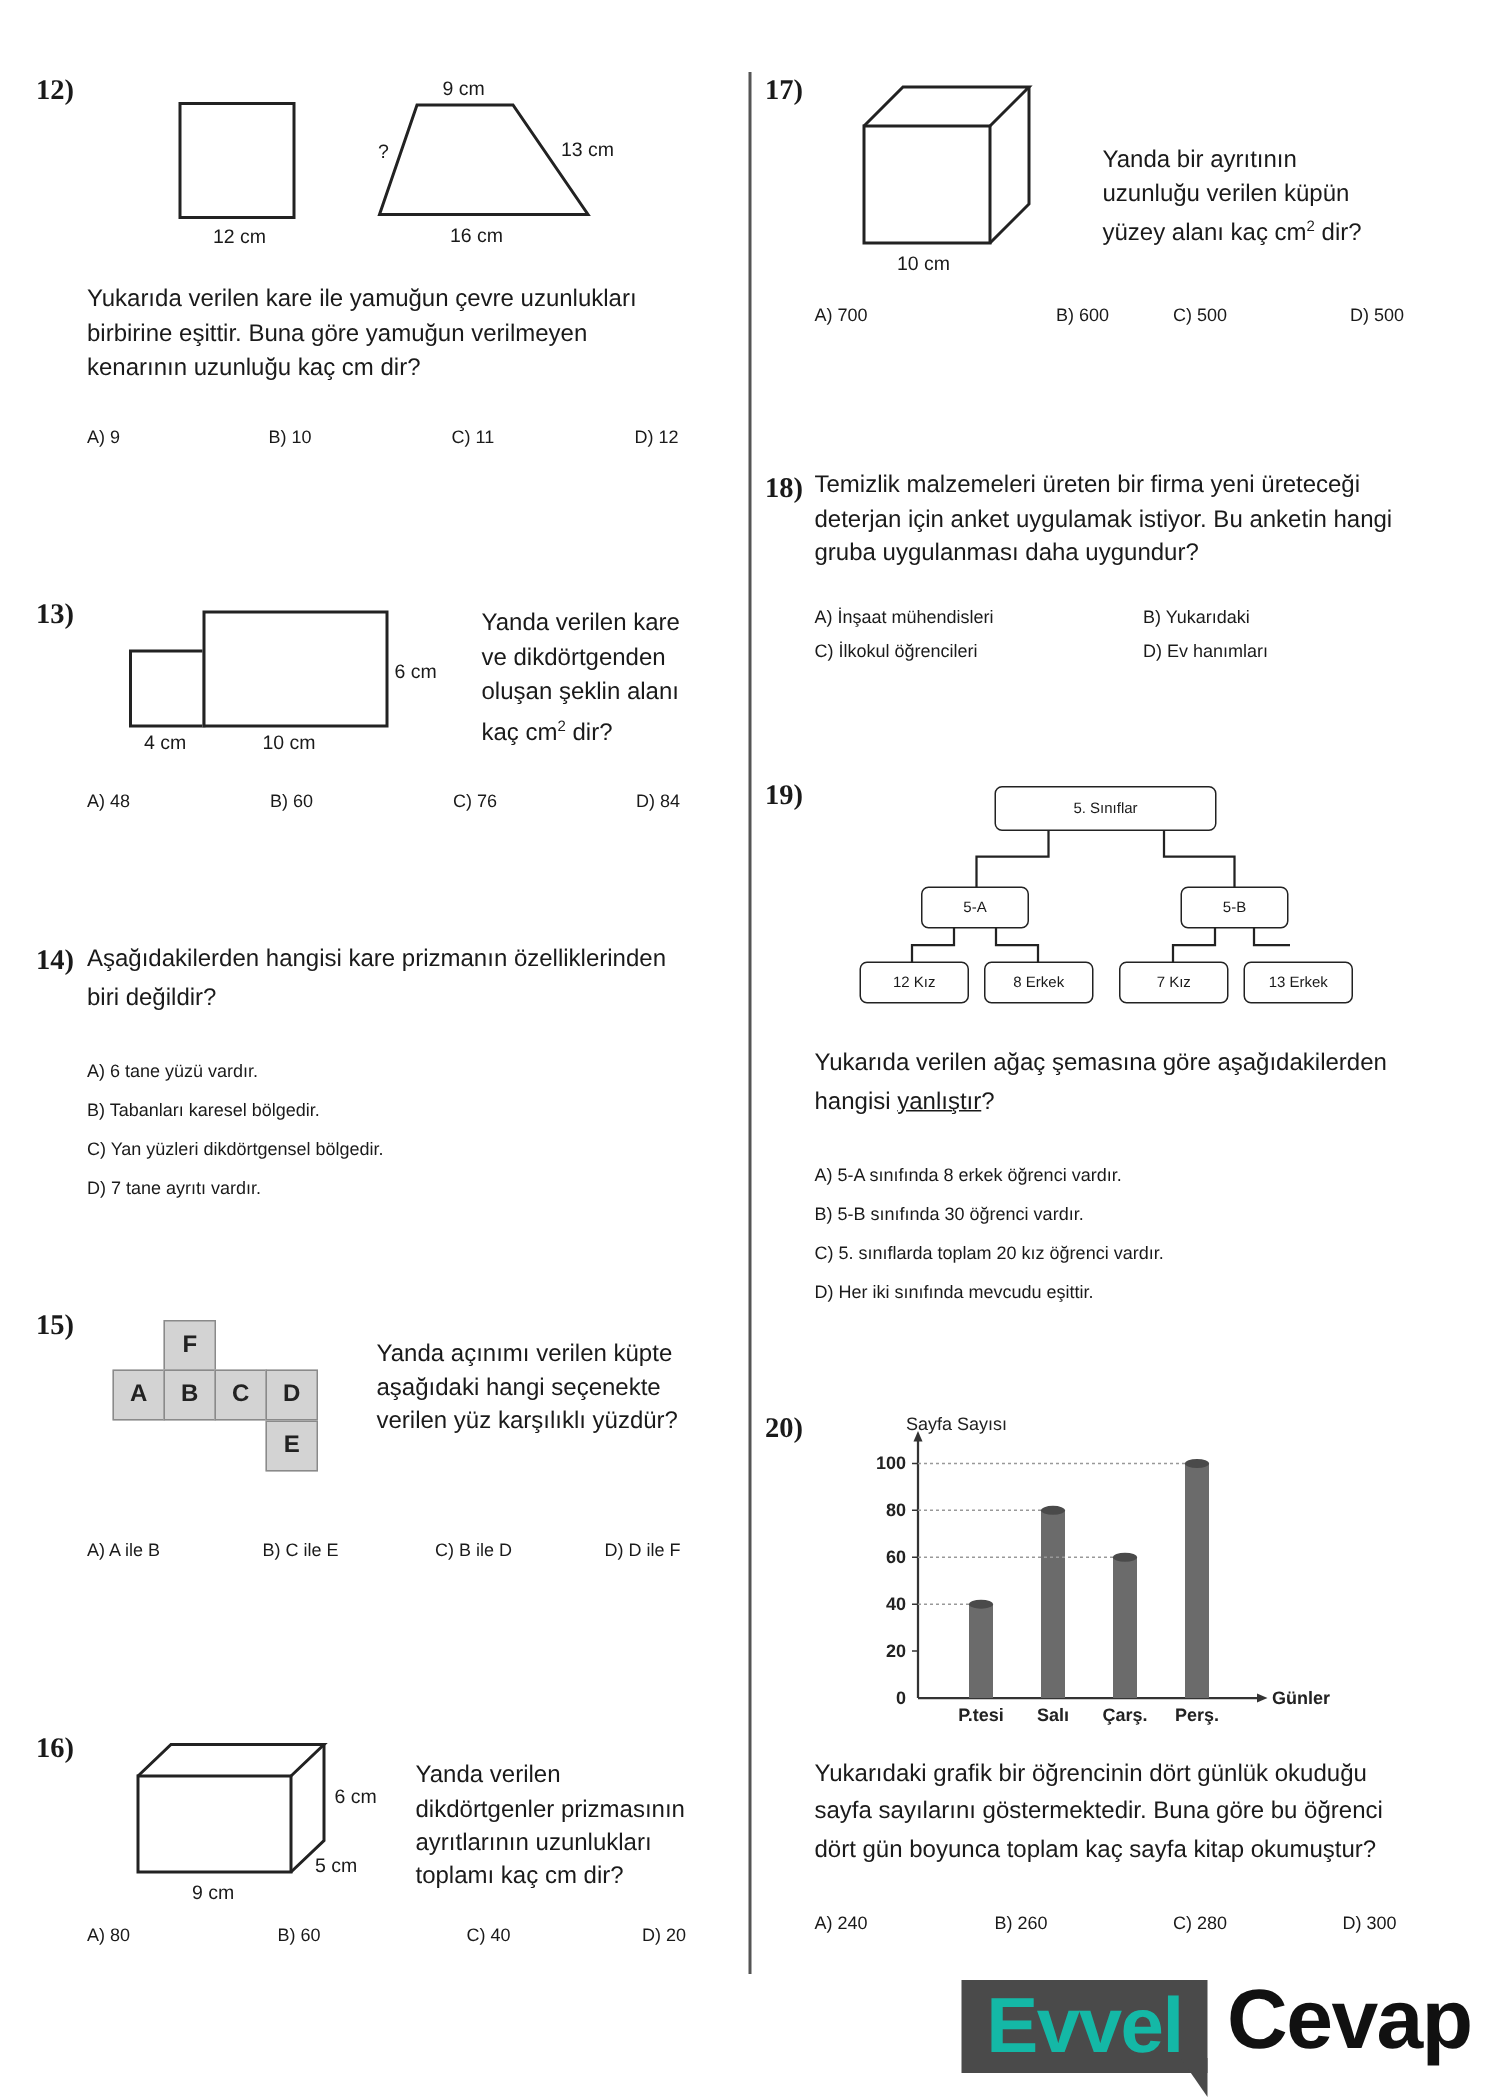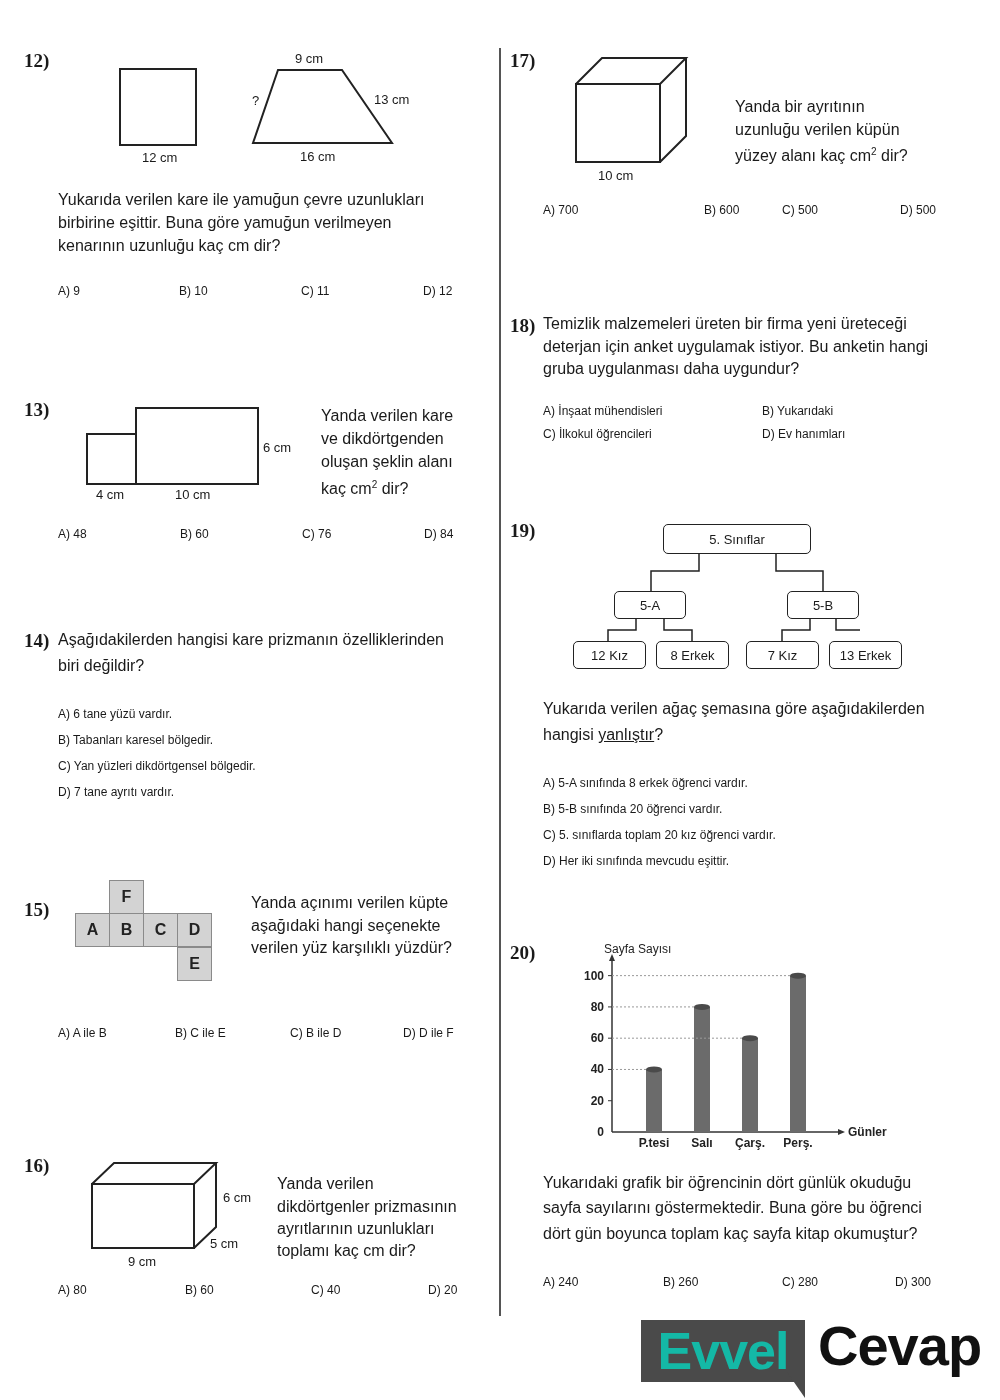--- a/index.html
+++ b/index.html
@@ -7,21 +7,21 @@
          font-family:"Liberation Sans", sans-serif; color:#1a1a1a; }
   .abs { position:absolute; }
   .qnum { position:absolute; font-weight:bold; font-size:19px;font-family:Liberation Serif, serif; }
   .txt { position:absolute; font-size:16px; line-height:23px; white-space:nowrap; }
   .opt { position:absolute; font-size:12px; white-space:nowrap; }
   .lbl { position:absolute; font-size:13px; white-space:nowrap; }
   .divider { position:absolute; left:499px; top:48px; width:2px; height:1268px; background:#555; }
   sup { font-size:10px; }
   .box { position:absolute; border:2px solid #222; background:#fff; }
   .rbox { position:absolute; border:1.5px solid #222; border-radius:5px; background:#fff;
-          font-size:13px; display:flex; align-items:center; justify-content:center; }
+          font-size:10px; display:flex; align-items:center; justify-content:center; }
   .cell { position:absolute; width:33px; height:32px; background:#d3d3d3; border:1px solid #8a8a8a;
           font-size:16px; font-weight:bold; display:flex; align-items:center; justify-content:center; color:#222;}
   u { text-decoration:underline; }
   .logo-evvel { position:absolute; left:641px; top:1320px; width:164px; height:62px; background:#4a4a4a;
                 color:#14b8a6; font-size:52px; font-weight:bold; display:flex; align-items:center; justify-content:center; letter-spacing:-1px;}
   .logo-tail { position:absolute; left:787px; top:1372px; width:0; height:0;
                border-left:18px solid transparent; border-top:26px solid #4a4a4a; }
   .logo-cevap { position:absolute; left:818px; top:1313px; font-size:56px; font-weight:bold; color:#111; letter-spacing:-1px; }
 </style>
 </head>
@@ -63,21 +63,21 @@
 <div class="opt" style="left:424px;top:527px;">D) 84</div>
 
 <div class="qnum" style="left:24px;top:630px;">14)</div>
 <div class="txt" style="left:58px;top:628px;">Aşağıdakilerden hangisi kare prizmanın özelliklerinden</div>
 <div class="txt" style="left:58px;top:654px;">biri değildir?</div>
 <div class="opt" style="left:58px;top:707px;">A) 6 tane yüzü vardır.</div>
 <div class="opt" style="left:58px;top:733px;">B) Tabanları karesel bölgedir.</div>
 <div class="opt" style="left:58px;top:759px;">C) Yan yüzleri dikdörtgensel bölgedir.</div>
 <div class="opt" style="left:58px;top:785px;">D) 7 tane ayrıtı vardır.</div>
 
-<div class="qnum" style="left:24px;top:873px;margin-top:26px;">15)</div>
+<div class="qnum" style="left:24px;top:873px;">15)</div>
 <div class="cell" style="left:109px;top:880px;">F</div>
 <div class="cell" style="left:75px;top:913px;">A</div>
 <div class="cell" style="left:109px;top:913px;">B</div>
 <div class="cell" style="left:143px;top:913px;">C</div>
 <div class="cell" style="left:177px;top:913px;">D</div>
 <div class="cell" style="left:177px;top:947px;">E</div>
 <div class="txt" style="left:251px;top:891px;">Yanda açınımı verilen küpte</div>
 <div class="txt" style="left:251px;top:914px;">aşağıdaki hangi seçenekte</div>
 <div class="txt" style="left:251px;top:936px;">verilen yüz karşılıklı yüzdür?</div>
 <div class="opt" style="left:58px;top:1026px;">A) A ile B</div>
@@ -139,21 +139,21 @@
 <div class="rbox" style="left:663px;top:524px;width:146px;height:28px;">5. Sınıflar</div>
 <div class="rbox" style="left:614px;top:591px;width:70px;height:26px;">5-A</div>
 <div class="rbox" style="left:787px;top:591px;width:70px;height:26px;">5-B</div>
 <div class="rbox" style="left:573px;top:641px;width:71px;height:26px;">12 Kız</div>
 <div class="rbox" style="left:656px;top:641px;width:71px;height:26px;">8 Erkek</div>
 <div class="rbox" style="left:746px;top:641px;width:71px;height:26px;">7 Kız</div>
 <div class="rbox" style="left:829px;top:641px;width:71px;height:26px;">13 Erkek</div>
 <div class="txt" style="left:543px;top:697px;">Yukarıda verilen ağaç şemasına göre aşağıdakilerden</div>
 <div class="txt" style="left:543px;top:723px;"><span>hangisi </span><u>yanlıştır</u><span>?</span></div>
 <div class="opt" style="left:543px;top:776px;">A) 5-A sınıfında 8 erkek öğrenci vardır.</div>
-<div class="opt" style="left:543px;top:802px;">B) 5-B sınıfında 20 öğrenci vardır.</div>
+<div class="opt" style="left:543px;top:802px;">B) 5-B sınıfında 30 öğrenci vardır.</div>
 <div class="opt" style="left:543px;top:828px;">C) 5. sınıflarda toplam 20 kız öğrenci vardır.</div>
 <div class="opt" style="left:543px;top:854px;">D) Her iki sınıfında mevcudu eşittir.</div>
 
 <div class="qnum" style="left:510px;top:942px;">20)</div>
 <svg id="chart" class="abs" style="left:560px;top:935px;" width="330" height="220">
     <text x="44" y="18" font-size="12" font-family="Liberation Sans, sans-serif" fill="#222">Sayfa Sayısı</text>
     <line x1="52" y1="197" x2="52" y2="22" stroke="#333" stroke-width="1.5"></line>
     <polygon points="49,26 55,26 52,19" fill="#333"></polygon>
     <line x1="52" y1="197" x2="278" y2="197" stroke="#333" stroke-width="1.5"></line>
     <polygon points="278,194 278,200 285,197" fill="#333"></polygon>

